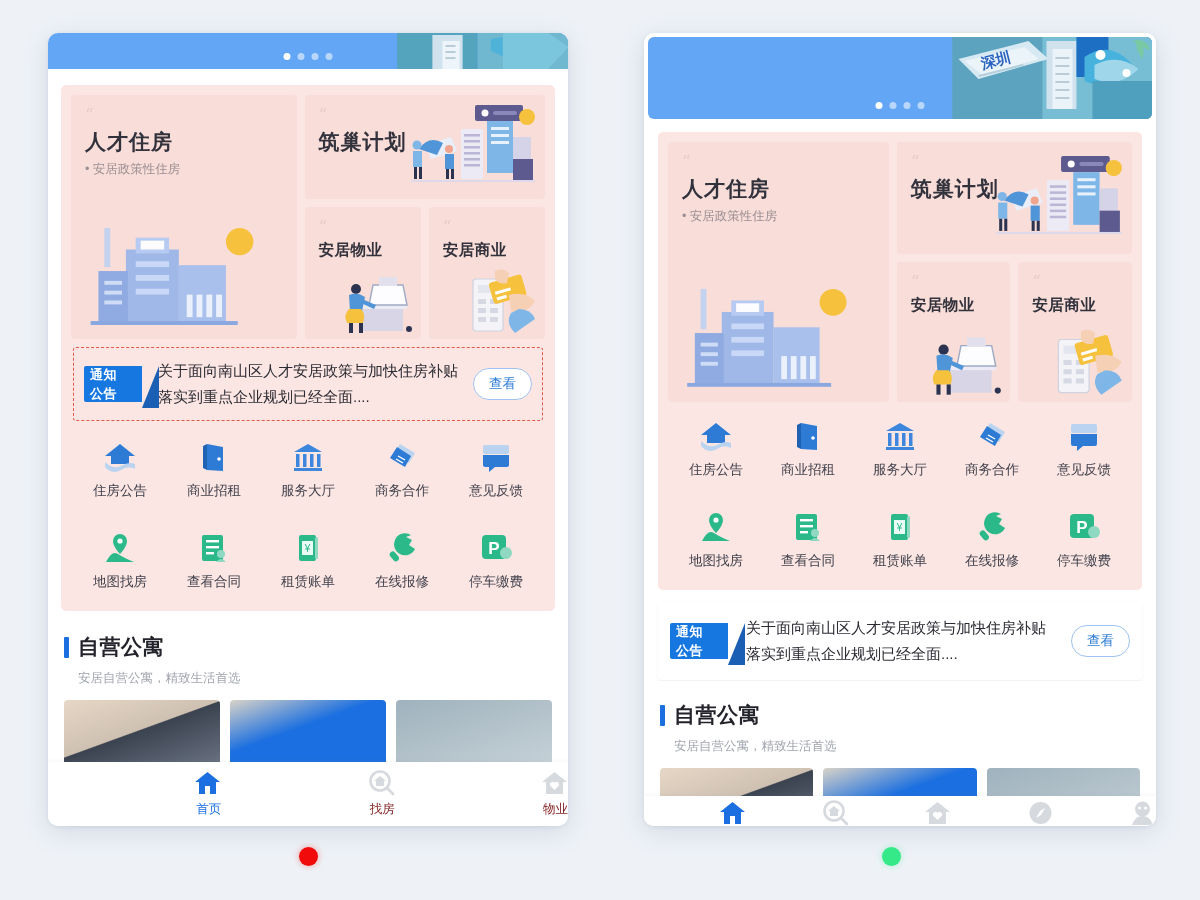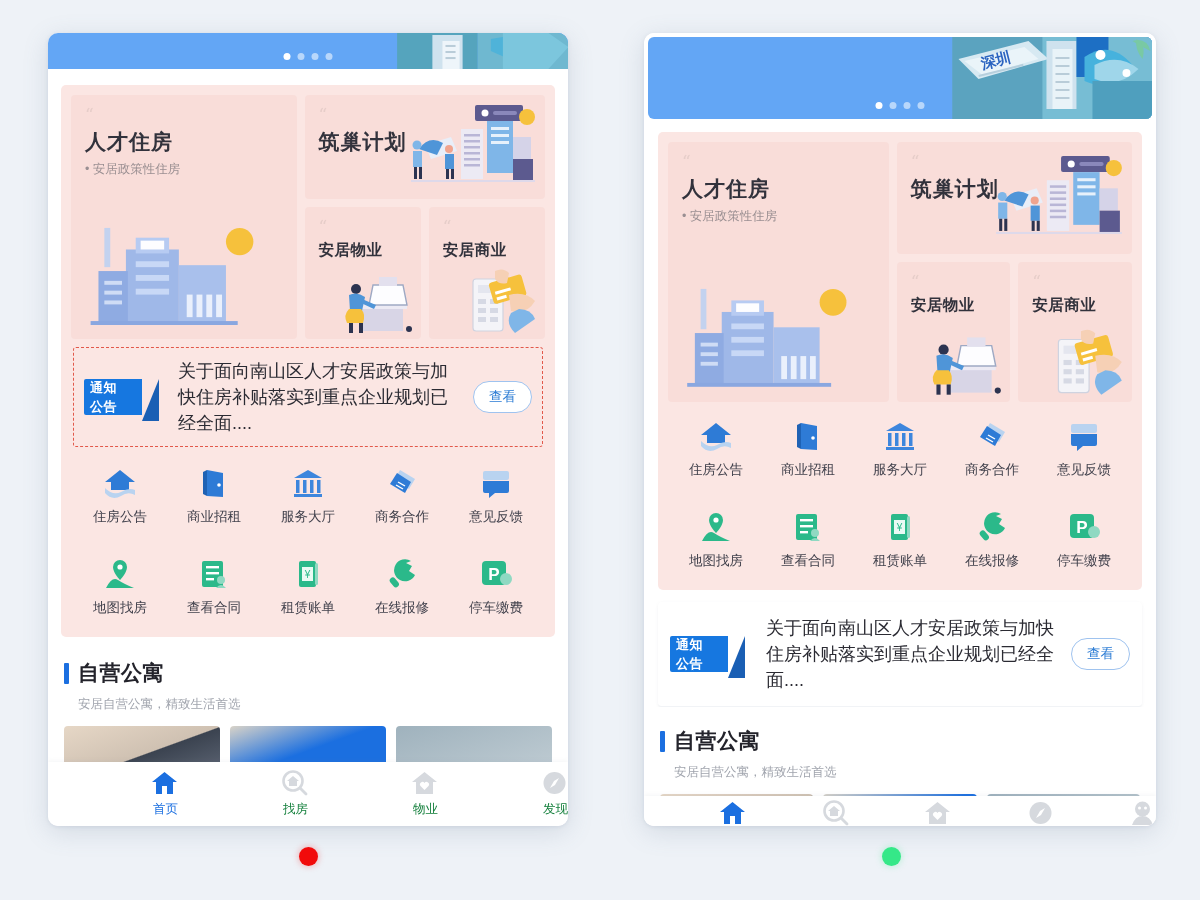--- a/index.html
+++ b/index.html
@@ -93,21 +93,21 @@
     background: #1677e0; color: #fff; border-radius: 2px 0 0 2px;
     font-size: 13px; font-weight: 700; line-height: 19px;
     display: flex; flex-direction: column; justify-content: center;
     padding-left: 6px; letter-spacing: .5px;
   }
   .badge::after {
     content: ""; position: absolute; right: -17px; top: 0;
     border-style: solid; border-width: 0 0 42px 17px;
     border-color: transparent transparent #1a5fb4 transparent;
   }
-  .notice-text { flex: 1 1 auto; margin-left: 24px; font-size: 18px; color: #2b2b33; line-height: 26px; }
+  .notice-text { flex: 1 1 auto; margin-left: 4px; font-size: 15px; color: #2b2b33; line-height: 26px; }
   .view-btn {
     flex: 0 0 auto; border: 1px solid #9fc3ef; color: #2a7bd4; background: #fff;
     border-radius: 16px; font-size: 13.5px; padding: 6px 15px; cursor: pointer;
   }
 
   
   .section { background: #fff; }
   .phone.left  .section { padding: 22px 16px 0 16px; }
   .phone.right .section { padding: 20px 16px 0 16px; }
   .sec-title { display: flex; align-items: center; gap: 9px; }
@@ -120,21 +120,21 @@
 
   
   .tabbar {
     position: absolute; left: 0; right: 0; bottom: 0; height: 64px;
     background: #fff; display: flex; align-items: center;
     box-shadow: 0 -1px 5px rgba(130,140,160,.09);
   }
   .phone.right .tabbar { height: 30px; overflow: hidden; }
   .tab { flex: 1; display: flex; flex-direction: column; align-items: flex-end; gap: 5px; cursor: pointer; }
   .tab .tglyph { width: 27px; height: 26px; position: relative; }
-  .tab .tlabel { font-size: 12.5px; color: #15803d; }
+  .tab .tlabel { font-size: 12.5px; color: #7f1d1d; }
   .tab.active .tlabel { color: #1b6fe0; }
 
   
   .status-dot { position: absolute; width: 19px; height: 19px; border-radius: 50%; }
   .status-dot.red   { left: 299px;  top: 847px; background: #f10b0b; box-shadow: 0 0 7px rgba(241,11,11,.35); }
   .status-dot.green { left: 882px;  top: 847px; background: #35e888; box-shadow: 0 0 7px rgba(53,232,136,.35); }
 </style>
 </head>
 <body>
 
@@ -435,29 +435,20 @@
         <span class="tlabel">找房</span>
       </div>
       <div class="tab">
         <span class="tglyph">
           <svg viewBox="0 0 27 26">
               <polygon points="13.5,2 26,12 22,12 22,24 5,24 5,12 1,12" fill="#d6d9de"></polygon>
               <path d="M13.5,20 l-4,-4 a2.5,2.5 0 1 1 4,-3 a2.5,2.5 0 1 1 4,3 z" fill="#fff"></path>
             </svg>
         </span>
         <span class="tlabel">物业</span>
-      </div>
-      <div class="tab">
-        <span class="tglyph">
-          <svg viewBox="0 0 27 26">
-              <circle cx="13.5" cy="13" r="11" fill="#d6d9de"></circle>
-              <polygon points="18,8 14,15 9,18 13,11" fill="#fff"></polygon>
-            </svg>
-        </span>
-        <span class="tlabel">发现</span>
       </div>
     </div>
   </div>
 
   <div class="phone right">
 
     <div style="background:#fff;padding:4px 4px 0 4px">
       <div class="banner" style="height:82px;border-radius:6px">
         <svg class="banner-art" viewBox="0 0 320 82" preserveAspectRatio="xMaxYMid slice">
           <rect x="0" y="0" width="320" height="82" fill="#63a6f5"></rect>

